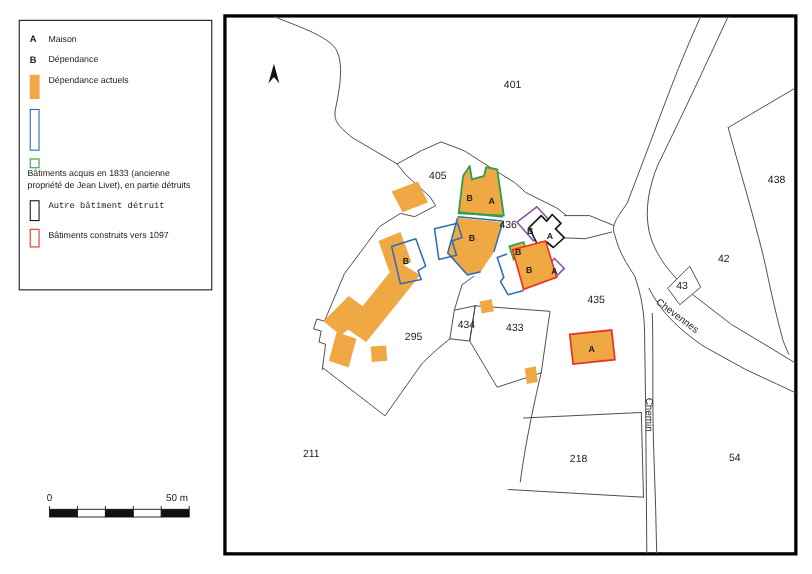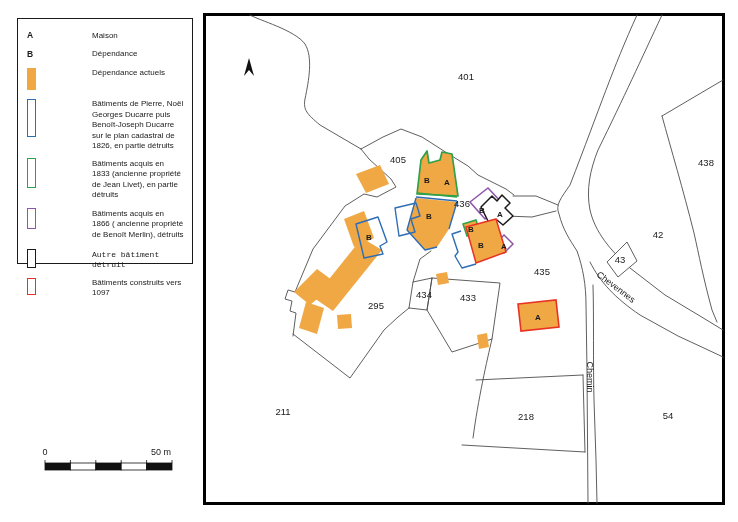--- a/index.html
+++ b/index.html
@@ -6,29 +6,29 @@
   #stage{position:relative;width:738px;height:522px;background:#fff;overflow:hidden;
          font-family:"Liberation Sans",sans-serif;color:#1a1a1a;}
   #map-svg{position:absolute;left:0;top:0;}
   
   #legend{position:absolute;left:17px;top:18px;width:176px;height:246px;
           border:1.6px solid #1a1a1a;background:#fff;box-sizing:border-box;
           padding:11px 8px 6px 7px;}
   .lg-row{display:flex;align-items:flex-start;}
   .lg-letter-row{margin-bottom:8px;}
   .lg-key{width:19px;flex:0 0 19px;font-size:8.5px;font-weight:bold;padding-left:2px;box-sizing:border-box;}
-  .lg-lab{flex:1;font-size:8px;line-height:10.4px;padding-top:0.5px;margin-left:48px;}
+  .lg-lab{flex:1;font-size:8px;line-height:10.4px;padding-top:0.5px;}
   .sw{width:9px;flex:0 0 9px;margin-left:2px;margin-right:8px;box-sizing:border-box;background:#fff;}
   .sw-orange{background:#F0A845;border:none;height:22px;}
   .sw-blue  {border:1.7px solid #2E6DB4;height:38px;}
   .sw-green {border:1.7px solid #2FA148;height:30px;}
   .sw-purple{border:1.7px solid #8E55A8;height:21px;}
   .sw-black {border:1.7px solid #1a1a1a;height:19px;}
   .sw-red   {border:1.7px solid #E83323;height:17px;}
-  .m-orange{margin-bottom:9px;} .m-blue{margin-bottom:7px;} .m-green{margin-bottom:8px;}
+  .m-orange{margin-bottom:9px;} .m-blue{margin-bottom:7px;} .m-green{margin-bottom:8px;flex-direction:column;}
   .m-purple{margin-bottom:9px;} .m-black{margin-bottom:7px;font-family:Liberation Mono, monospace;}
   
   text{font-family:"Liberation Sans",sans-serif;fill:#1a1a1a;}
   .parcel-num{font-size:9.5px;}
   .bldg-letter{font-size:8px;font-weight:bold;}
   .road-name{font-size:9px;}
   .scale-num{font-size:9px;}
 </style>
 </head>
 <body>
@@ -152,29 +152,24 @@
     <div class="lg-row lg-letter-row">
       <div class="lg-key">B</div>
       <div class="lg-lab">Dépendance</div>
     </div>
     <div class="lg-row m-orange">
       <div class="sw sw-orange"></div>
       <div class="lg-lab">Dépendance actuels</div>
     </div>
     <div class="lg-row m-blue">
       <div class="sw sw-blue"></div>
-      <div class="lg-lab">Bâtiments de Pierre, Noël Georges Ducarre puis Benoît-Joseph Ducarre sur le plan cadastral de 1826, en partie détruits</div>
     </div>
     <div class="lg-row m-green">
       <div class="sw sw-green"></div>
       <div class="lg-lab">Bâtiments acquis en 1833 (ancienne propriété de Jean Livet), en partie détruits</div>
-    </div>
-    <div class="lg-row m-purple">
-      <div class="sw sw-purple"></div>
-      <div class="lg-lab">Bâtiments acquis en 1866 ( ancienne propriété de Benoît Merlin), détruits</div>
     </div>
     <div class="lg-row m-black">
       <div class="sw sw-black"></div>
       <div class="lg-lab">Autre bâtiment détruit</div>
     </div>
     <div class="lg-row">
       <div class="sw sw-red"></div>
       <div class="lg-lab">Bâtiments construits vers 1097</div>
     </div>
   </div>

